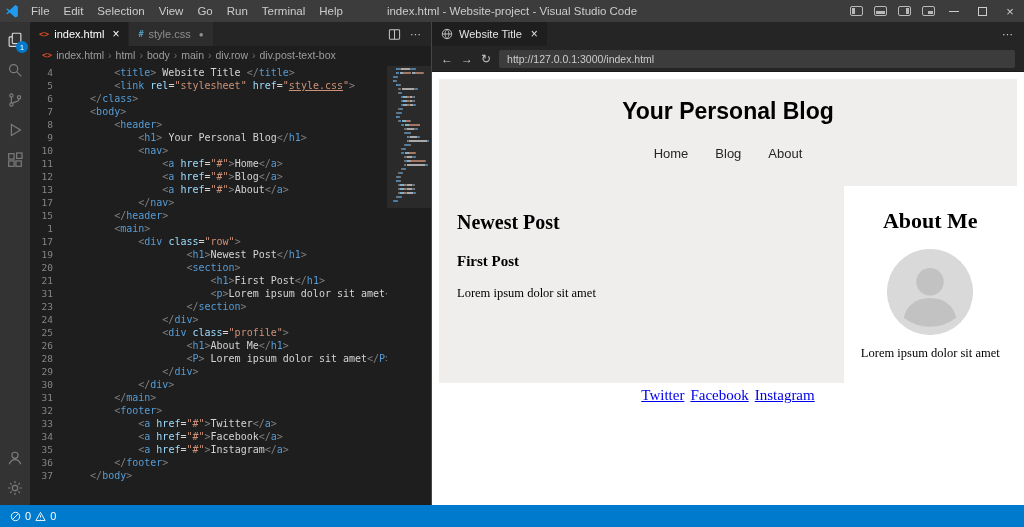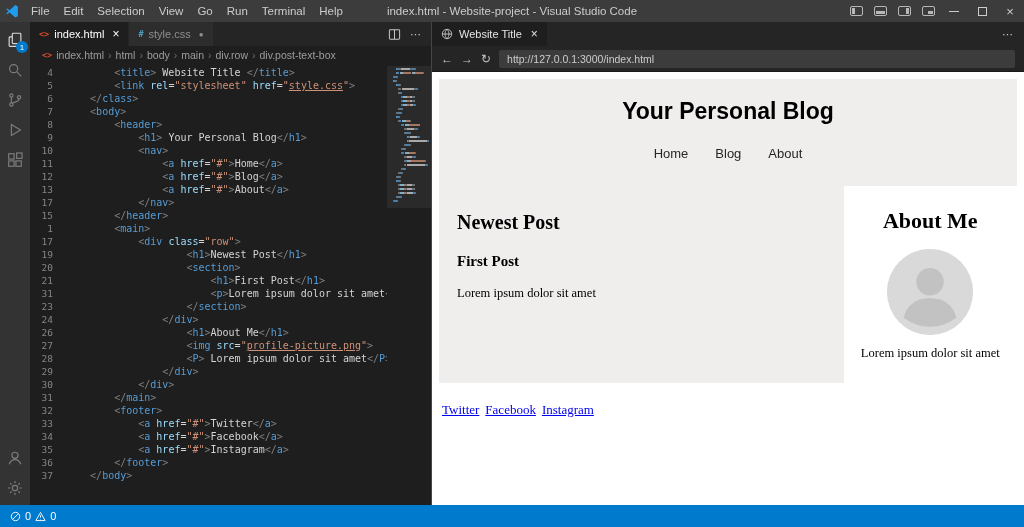--- a/index.html
+++ b/index.html
@@ -80,21 +80,21 @@
   .pg-nav-link{cursor:pointer}
   .pg-row{display:flex;min-height:197px;font-family:"Liberation Serif","DejaVu Serif",serif}
   .pg-post{width:70%;background:#f0eded;padding:0 18px}
   .pg-post-h1{font-size:20px;font-weight:bold;margin-top:25px}
   .pg-article-h1{font-size:15px;font-weight:bold;margin-top:19px}
   .pg-article-p{font-size:12.5px;margin-top:16px}
   .pg-profile{width:30%;text-align:center}
   .pg-profile-h1{font-size:22px;font-weight:bold;margin-top:22px}
   .pg-avatar{width:86px;height:86px;margin:15px auto 0;border-radius:50%;overflow:hidden;background:#d9d9d9}
   .pg-caption{font-size:12.5px;margin-top:11px}
-  .pg-footer{text-align:left;font-family:"Liberation Serif","DejaVu Serif",serif;font-size:13px;padding-top:19px}
+  .pg-footer{text-align:center;font-family:"Liberation Serif","DejaVu Serif",serif;font-size:15px;padding-top:4px}
   .pg-footer-link{color:#0000ee;text-decoration:underline;margin:0 3px;cursor:pointer}
 
   
   .statusbar{height:22px;flex:none;background:#007acc;color:#ffffff;display:flex;align-items:center;font-size:11px;padding:0 10px}
   .sb-left{display:flex;align-items:center;gap:5px}
   .sb-right{margin-left:auto;display:flex;align-items:center;gap:13px}
   .sb-item{display:flex;align-items:center;gap:4px;cursor:pointer}
   svg.ic{display:block}
 </style>
 </head>
@@ -244,22 +244,22 @@
             <div class="code-line"><span class="ln">17</span><span class="lt"><span class="tk-p">            &lt;/</span><span class="tk-t">nav</span><span class="tk-p">&gt;</span></span></div>
             <div class="code-line"><span class="ln">15</span><span class="lt"><span class="tk-p">        &lt;/</span><span class="tk-t">header</span><span class="tk-p">&gt;</span></span></div>
             <div class="code-line"><span class="ln">1</span><span class="lt"><span class="tk-p">        &lt;</span><span class="tk-t">main</span><span class="tk-p">&gt;</span></span></div>
             <div class="code-line"><span class="ln">17</span><span class="lt"><span class="tk-p">            &lt;</span><span class="tk-t">div</span><span class="tk-x"> </span><span class="tk-a">class</span><span class="tk-o">=</span><span class="tk-v">"row"</span><span class="tk-p">&gt;</span></span></div>
             <div class="code-line"><span class="ln">19</span><span class="lt"><span class="tk-p">                    &lt;</span><span class="tk-t">h1</span><span class="tk-p">&gt;</span><span class="tk-x">Newest Post</span><span class="tk-p">&lt;/</span><span class="tk-t">h1</span><span class="tk-p">&gt;</span></span></div>
             <div class="code-line"><span class="ln">20</span><span class="lt"><span class="tk-p">                    &lt;</span><span class="tk-t">section</span><span class="tk-p">&gt;</span></span></div>
             <div class="code-line"><span class="ln">21</span><span class="lt"><span class="tk-p">                        &lt;</span><span class="tk-t">h1</span><span class="tk-p">&gt;</span><span class="tk-x">First Post</span><span class="tk-p">&lt;/</span><span class="tk-t">h1</span><span class="tk-p">&gt;</span></span></div>
             <div class="code-line"><span class="ln">31</span><span class="lt"><span class="tk-p">                        &lt;</span><span class="tk-t">p</span><span class="tk-p">&gt;</span><span class="tk-x">Lorem ipsum dolor sit amet</span><span class="tk-p">&lt;/</span><span class="tk-t">p</span><span class="tk-p">&gt;</span></span></div>
             <div class="code-line"><span class="ln">23</span><span class="lt"><span class="tk-p">                    &lt;/</span><span class="tk-t">section</span><span class="tk-p">&gt;</span></span></div>
             <div class="code-line"><span class="ln">24</span><span class="lt"><span class="tk-p">                &lt;/</span><span class="tk-t">div</span><span class="tk-p">&gt;</span></span></div>
+            <div class="code-line"><span class="ln">25</span><span class="lt"><span class="tk-p">                &lt;</span><span class="tk-t">div</span><span class="tk-x"> </span><span class="tk-a">class</span><span class="tk-o">=</span><span class="tk-v">"profile"</span><span class="tk-p">&gt;</span></span></div>
             <div class="code-line"><span class="ln">26</span><span class="lt"><span class="tk-p">                    &lt;</span><span class="tk-t">h1</span><span class="tk-p">&gt;</span><span class="tk-x">About Me</span><span class="tk-p">&lt;/</span><span class="tk-t">h1</span><span class="tk-p">&gt;</span></span></div>
-            <div class="code-line"><span class="ln">27</span><span class="lt"><span class="tk-p">                    &lt;</span><span class="tk-t">img</span><span class="tk-x"> </span><span class="tk-a">src</span><span class="tk-o">=</span><span class="tk-v">"</span><span class="tk-l">profile-picture.png</span><span class="tk-v">"</span><span class="tk-p">&gt;</span></span></div>
             <div class="code-line"><span class="ln">28</span><span class="lt"><span class="tk-p">                    &lt;</span><span class="tk-t">P</span><span class="tk-p">&gt;</span><span class="tk-x"> Lorem ipsum dolor sit amet</span><span class="tk-p">&lt;/</span><span class="tk-t">P</span><span class="tk-p">&gt;</span></span></div>
             <div class="code-line"><span class="ln">29</span><span class="lt"><span class="tk-p">                &lt;/</span><span class="tk-t">div</span><span class="tk-p">&gt;</span></span></div>
             <div class="code-line"><span class="ln">30</span><span class="lt"><span class="tk-p">            &lt;/</span><span class="tk-t">div</span><span class="tk-p">&gt;</span></span></div>
             <div class="code-line"><span class="ln">31</span><span class="lt"><span class="tk-p">        &lt;/</span><span class="tk-t">main</span><span class="tk-p">&gt;</span></span></div>
             <div class="code-line"><span class="ln">32</span><span class="lt"><span class="tk-p">        &lt;</span><span class="tk-t">footer</span><span class="tk-p">&gt;</span></span></div>
             <div class="code-line"><span class="ln">33</span><span class="lt"><span class="tk-p">            &lt;</span><span class="tk-t">a</span><span class="tk-x"> </span><span class="tk-a">href</span><span class="tk-o">=</span><span class="tk-v">"#"</span><span class="tk-p">&gt;</span><span class="tk-x">Twitter</span><span class="tk-p">&lt;/</span><span class="tk-t">a</span><span class="tk-p">&gt;</span></span></div>
             <div class="code-line"><span class="ln">34</span><span class="lt"><span class="tk-p">            &lt;</span><span class="tk-t">a</span><span class="tk-x"> </span><span class="tk-a">href</span><span class="tk-o">=</span><span class="tk-v">"#"</span><span class="tk-p">&gt;</span><span class="tk-x">Facebook</span><span class="tk-p">&lt;/</span><span class="tk-t">a</span><span class="tk-p">&gt;</span></span></div>
             <div class="code-line"><span class="ln">35</span><span class="lt"><span class="tk-p">            &lt;</span><span class="tk-t">a</span><span class="tk-x"> </span><span class="tk-a">href</span><span class="tk-o">=</span><span class="tk-v">"#"</span><span class="tk-p">&gt;</span><span class="tk-x">Instagram</span><span class="tk-p">&lt;/</span><span class="tk-t">a</span><span class="tk-p">&gt;</span></span></div>
             <div class="code-line"><span class="ln">36</span><span class="lt"><span class="tk-p">        &lt;/</span><span class="tk-t">footer</span><span class="tk-p">&gt;</span></span></div>
             <div class="code-line"><span class="ln">37</span><span class="lt"><span class="tk-p">    &lt;/</span><span class="tk-t">body</span><span class="tk-p">&gt;</span></span></div>

